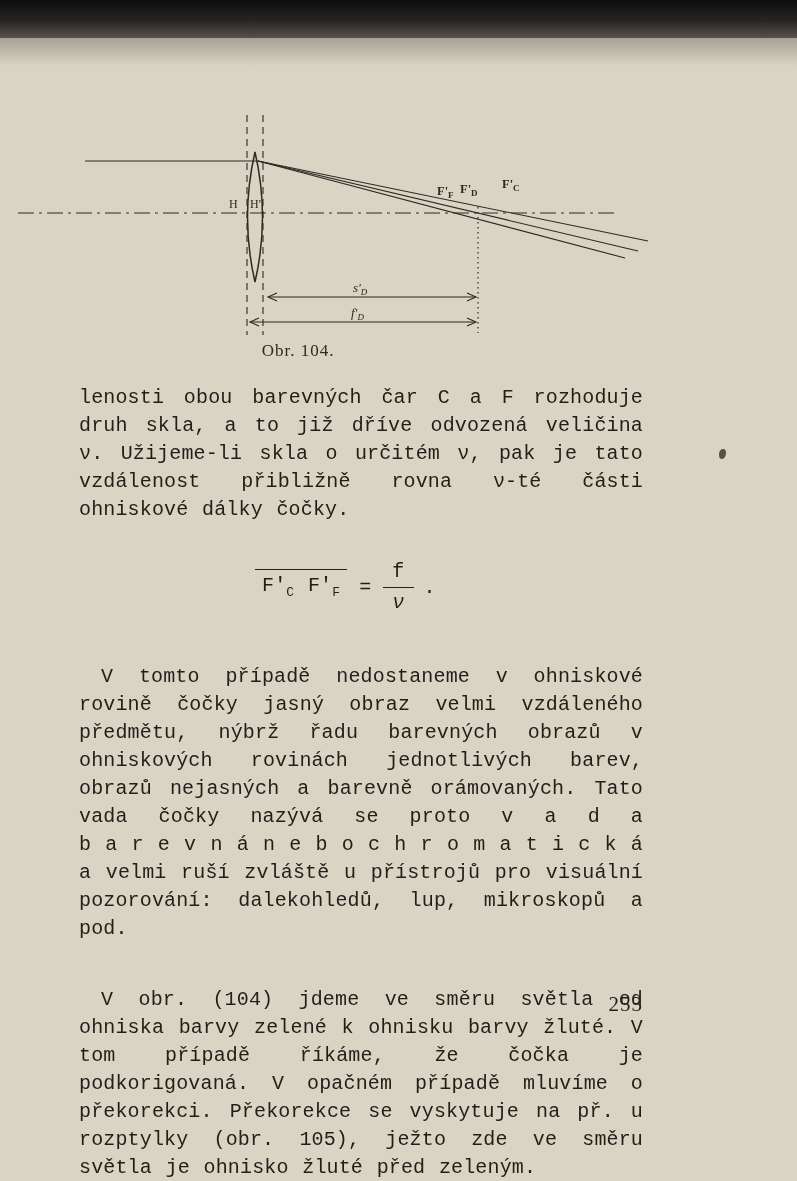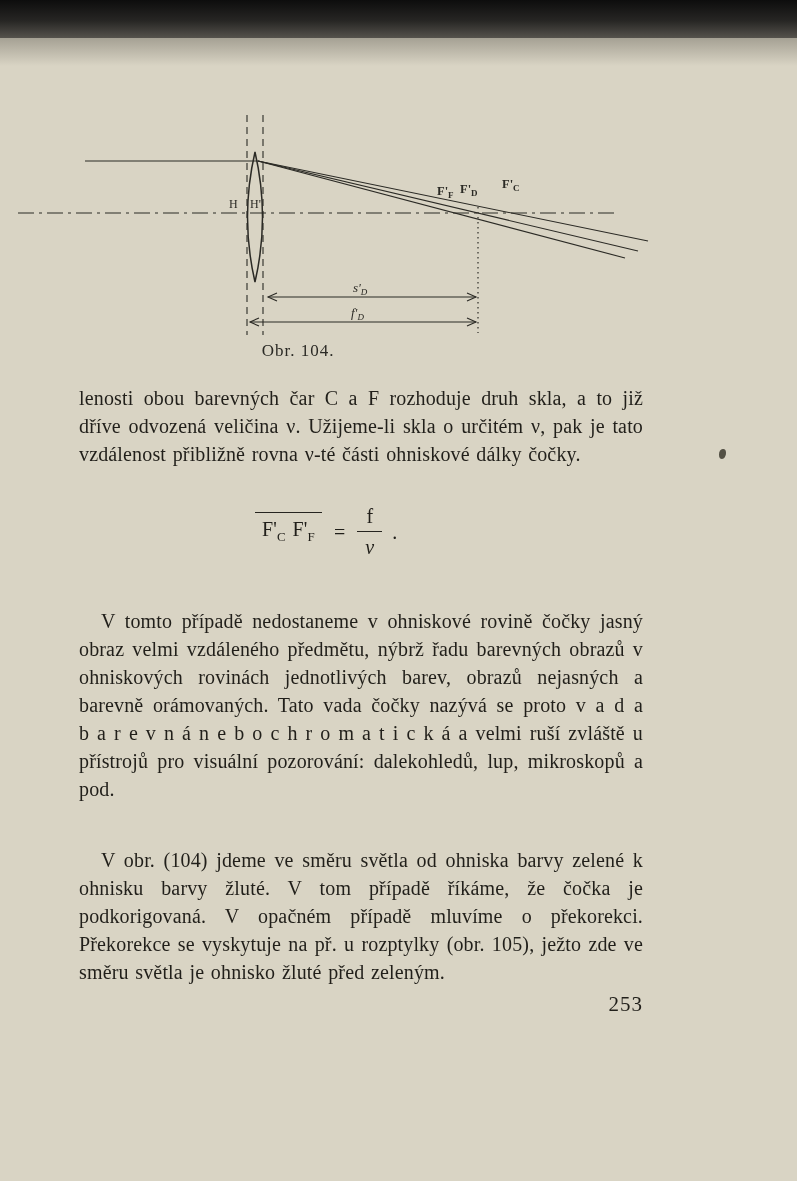--- a/index.html
+++ b/index.html
@@ -35,20 +35,21 @@
   .text-block {
     position: absolute;
     top: 384px;
     left: 79px;
     width: 564px;
     font-size: 20px;
     line-height: 28px;
     text-align: justify;
     letter-spacing: 0.15px;
     word-spacing: 1.5px;
+    font-family: Liberation Mono, monospace;
   }
   .text-block p { margin: 0; }
   .text-block p.indent { text-indent: 22px; margin-top: 43px; }
   .formula-row {
     display: flex;
     align-items: center;
     margin: 34px 0 46px 176px;
     font-size: 20px;
     text-align: left;
   }

